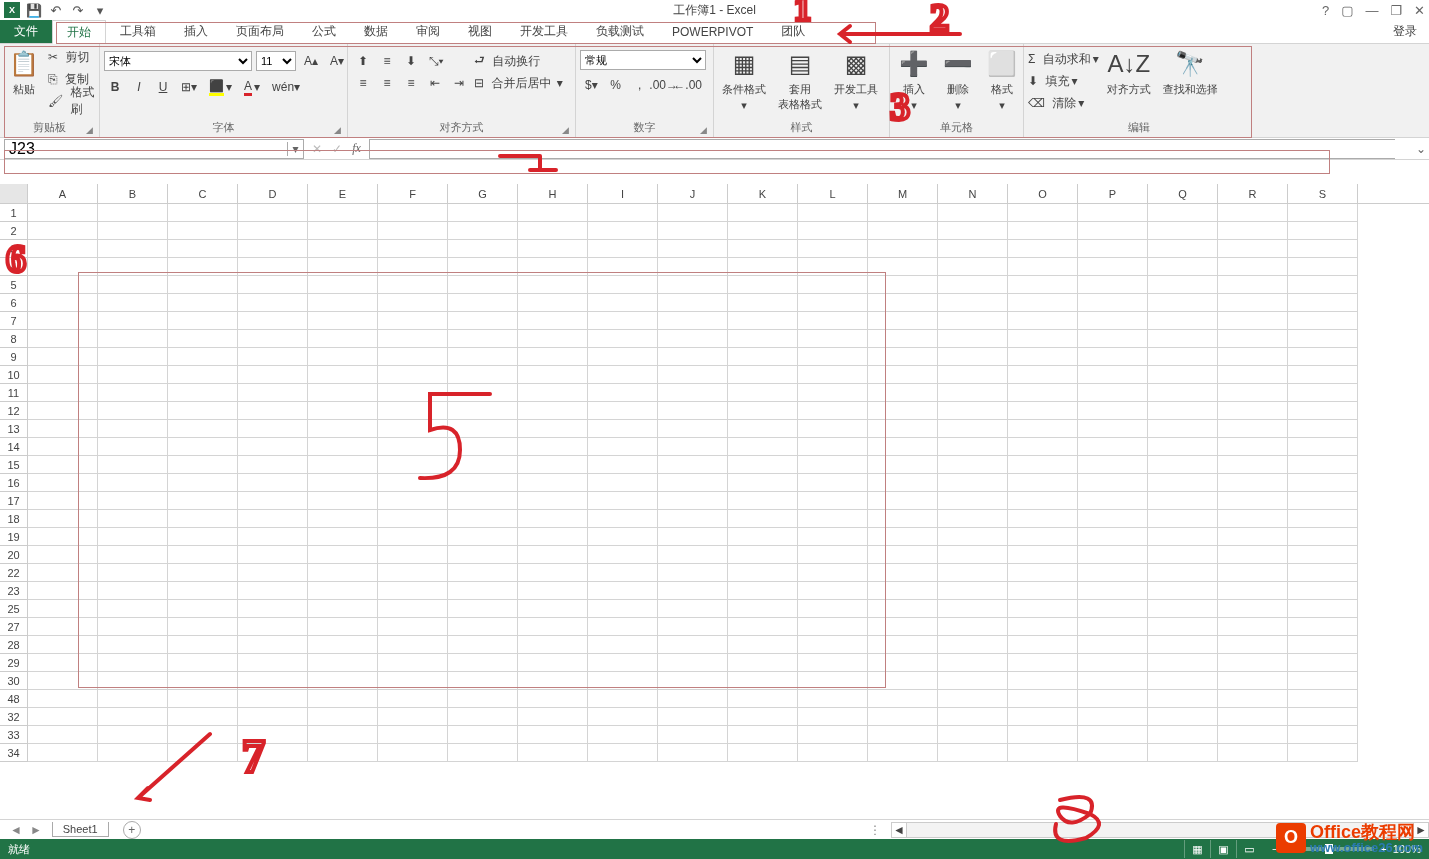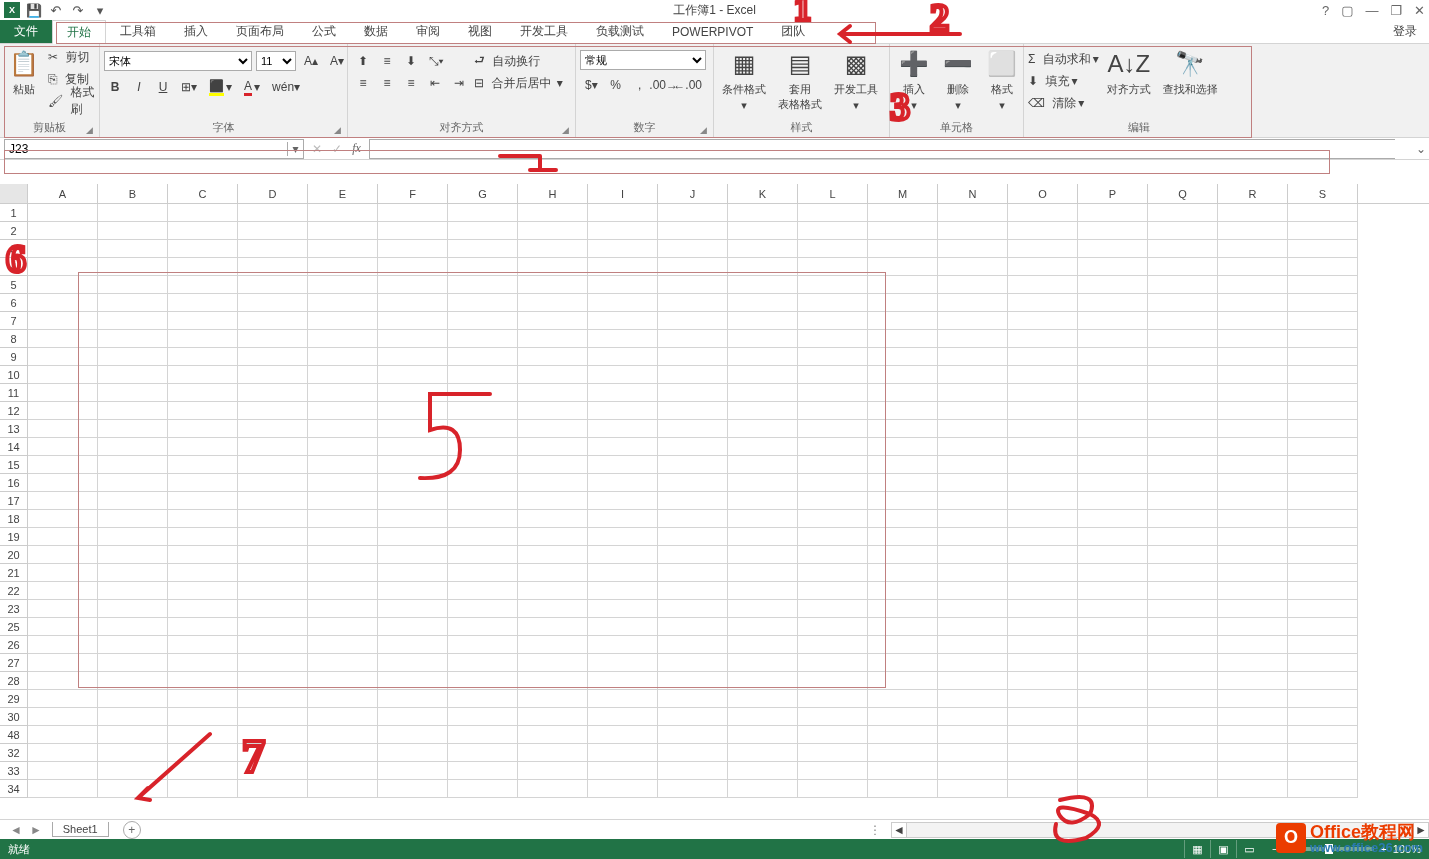--- a/index.html
+++ b/index.html
@@ -32,21 +32,21 @@
 .vbtn .icon.big { width: 32px; height: 32px; font-size: 24px; }
 .mini-row { display: flex; align-items: center; gap: 2px; height: 22px; }
 .mini-btn { width: 22px; height: 20px; display: flex; align-items: center; justify-content: center; font-size: 12px; color: #444; border: 1px solid transparent; }
 .mini-btn.wide { width: auto; padding: 0 4px; gap: 2px; }
 select.ribbon-sel { height: 20px; font-size: 11px; border: 1px solid #ababab; background: #fff; }
 .stack { display: flex; flex-direction: column; gap: 0; }
 
 
 .fbar-row { height: 22px; display: flex; align-items: center; border-bottom: 1px solid #d4d4d4; padding-left: 4px; gap: 0; }
 .namebox { width: 300px; height: 20px; border: 1px solid #ababab; display:flex; align-items:center; }
-.namebox input { border:none; flex:1; padding:0 4px; font-size:12px; outline:none; }
+.namebox input { border:none; flex:1; padding:0 4px; font-size:16px; outline:none; }
 .namebox .dd { width:16px; text-align:center; color:#666; border-left:1px solid #ababab;}
 .fbar-btns { display:flex; align-items:center; padding:0 8px; gap:10px; color:#bbb; }
 .fx { font-style: italic; font-family: serif; color:#666; }
 .fbar-input { flex:1; height:20px; border:1px solid #ababab; border-right:none; margin-right:18px;}
 .fbar-expand { width:16px; text-align:center; color:#666; }
 
 
 .grid-wrap { position: absolute; top: 184px; left:0; right:0; bottom: 40px; overflow:hidden; }
 .colhdrs { display:flex; height:20px; background:#fff; border-bottom:1px solid #ccc; }
 .selall { width:28px; border-right:1px solid #ccc; background:#e6e6e6; }
@@ -714,42 +714,20 @@
         <div class="cell" style="width: 70px;"></div>
         <div class="cell" style="width: 70px;"></div>
         <div class="cell" style="width: 70px;"></div>
         <div class="cell" style="width: 70px;"></div>
         <div class="cell" style="width: 70px;"></div>
         <div class="cell" style="width: 70px;"></div>
         <div class="cell" style="width: 70px;"></div>
         <div class="cell" style="width: 70px;"></div>
       </div>
       <div class="row">
-        <div class="rowhdr">21</div>
-        <div class="cell" style="width: 70px;"></div>
-        <div class="cell" style="width: 70px;"></div>
-        <div class="cell" style="width: 70px;"></div>
-        <div class="cell" style="width: 70px;"></div>
-        <div class="cell" style="width: 70px;"></div>
-        <div class="cell" style="width: 70px;"></div>
-        <div class="cell" style="width: 70px;"></div>
-        <div class="cell" style="width: 70px;"></div>
-        <div class="cell" style="width: 70px;"></div>
-        <div class="cell" style="width: 70px;"></div>
-        <div class="cell" style="width: 70px;"></div>
-        <div class="cell" style="width: 70px;"></div>
-        <div class="cell" style="width: 70px;"></div>
-        <div class="cell" style="width: 70px;"></div>
-        <div class="cell" style="width: 70px;"></div>
-        <div class="cell" style="width: 70px;"></div>
-        <div class="cell" style="width: 70px;"></div>
-        <div class="cell" style="width: 70px;"></div>
-        <div class="cell" style="width: 70px;"></div>
-      </div>
-      <div class="row">
         <div class="rowhdr">22</div>
         <div class="cell" style="width: 70px;"></div>
         <div class="cell" style="width: 70px;"></div>
         <div class="cell" style="width: 70px;"></div>
         <div class="cell" style="width: 70px;"></div>
         <div class="cell" style="width: 70px;"></div>
         <div class="cell" style="width: 70px;"></div>
         <div class="cell" style="width: 70px;"></div>
         <div class="cell" style="width: 70px;"></div>
         <div class="cell" style="width: 70px;"></div>
@@ -781,42 +759,20 @@
         <div class="cell" style="width: 70px;"></div>
         <div class="cell" style="width: 70px;"></div>
         <div class="cell" style="width: 70px;"></div>
         <div class="cell" style="width: 70px;"></div>
         <div class="cell" style="width: 70px;"></div>
         <div class="cell" style="width: 70px;"></div>
         <div class="cell" style="width: 70px;"></div>
       </div>
       <div class="row">
         <div class="rowhdr">25</div>
-        <div class="cell" style="width: 70px;"></div>
-        <div class="cell" style="width: 70px;"></div>
-        <div class="cell" style="width: 70px;"></div>
-        <div class="cell" style="width: 70px;"></div>
-        <div class="cell" style="width: 70px;"></div>
-        <div class="cell" style="width: 70px;"></div>
-        <div class="cell" style="width: 70px;"></div>
-        <div class="cell" style="width: 70px;"></div>
-        <div class="cell" style="width: 70px;"></div>
-        <div class="cell" style="width: 70px;"></div>
-        <div class="cell" style="width: 70px;"></div>
-        <div class="cell" style="width: 70px;"></div>
-        <div class="cell" style="width: 70px;"></div>
-        <div class="cell" style="width: 70px;"></div>
-        <div class="cell" style="width: 70px;"></div>
-        <div class="cell" style="width: 70px;"></div>
-        <div class="cell" style="width: 70px;"></div>
-        <div class="cell" style="width: 70px;"></div>
-        <div class="cell" style="width: 70px;"></div>
-      </div>
-      <div class="row">
-        <div class="rowhdr">26</div>
         <div class="cell" style="width: 70px;"></div>
         <div class="cell" style="width: 70px;"></div>
         <div class="cell" style="width: 70px;"></div>
         <div class="cell" style="width: 70px;"></div>
         <div class="cell" style="width: 70px;"></div>
         <div class="cell" style="width: 70px;"></div>
         <div class="cell" style="width: 70px;"></div>
         <div class="cell" style="width: 70px;"></div>
         <div class="cell" style="width: 70px;"></div>
         <div class="cell" style="width: 70px;"></div>

